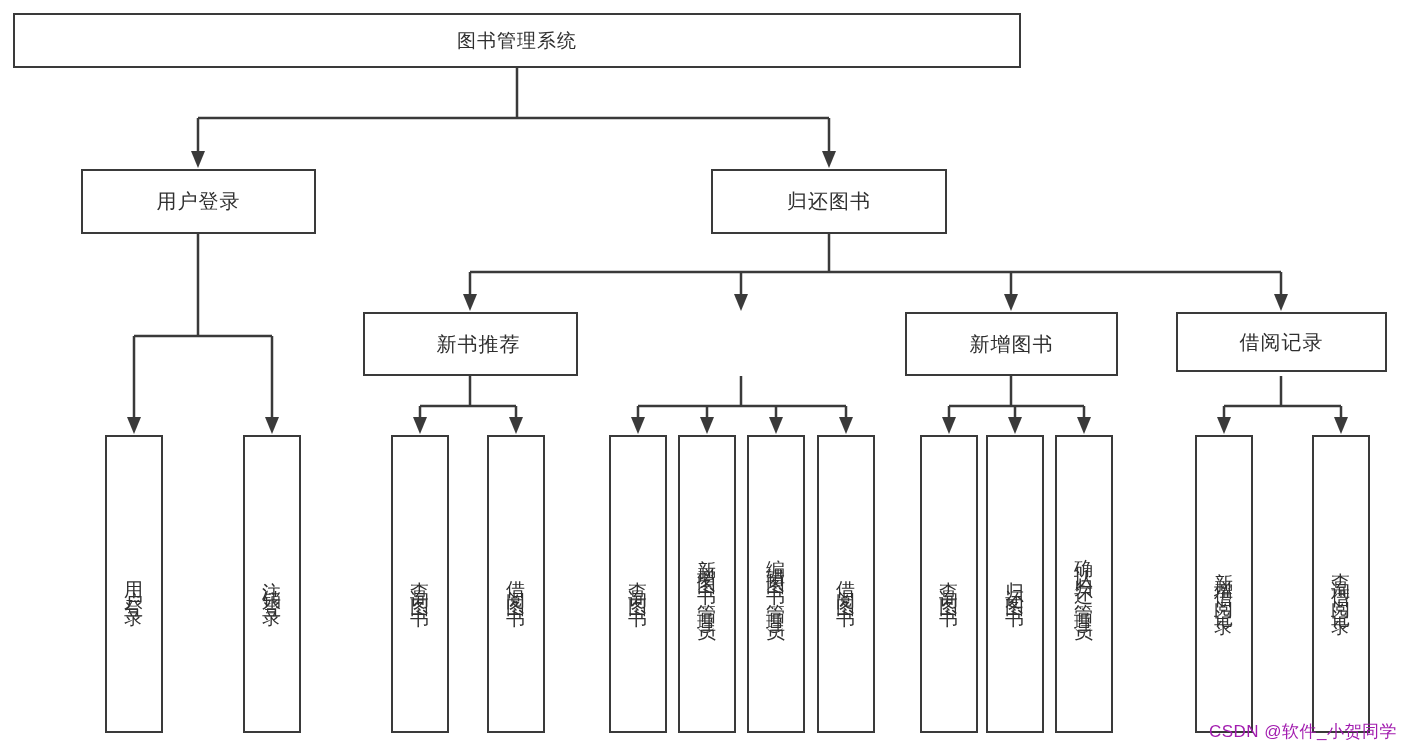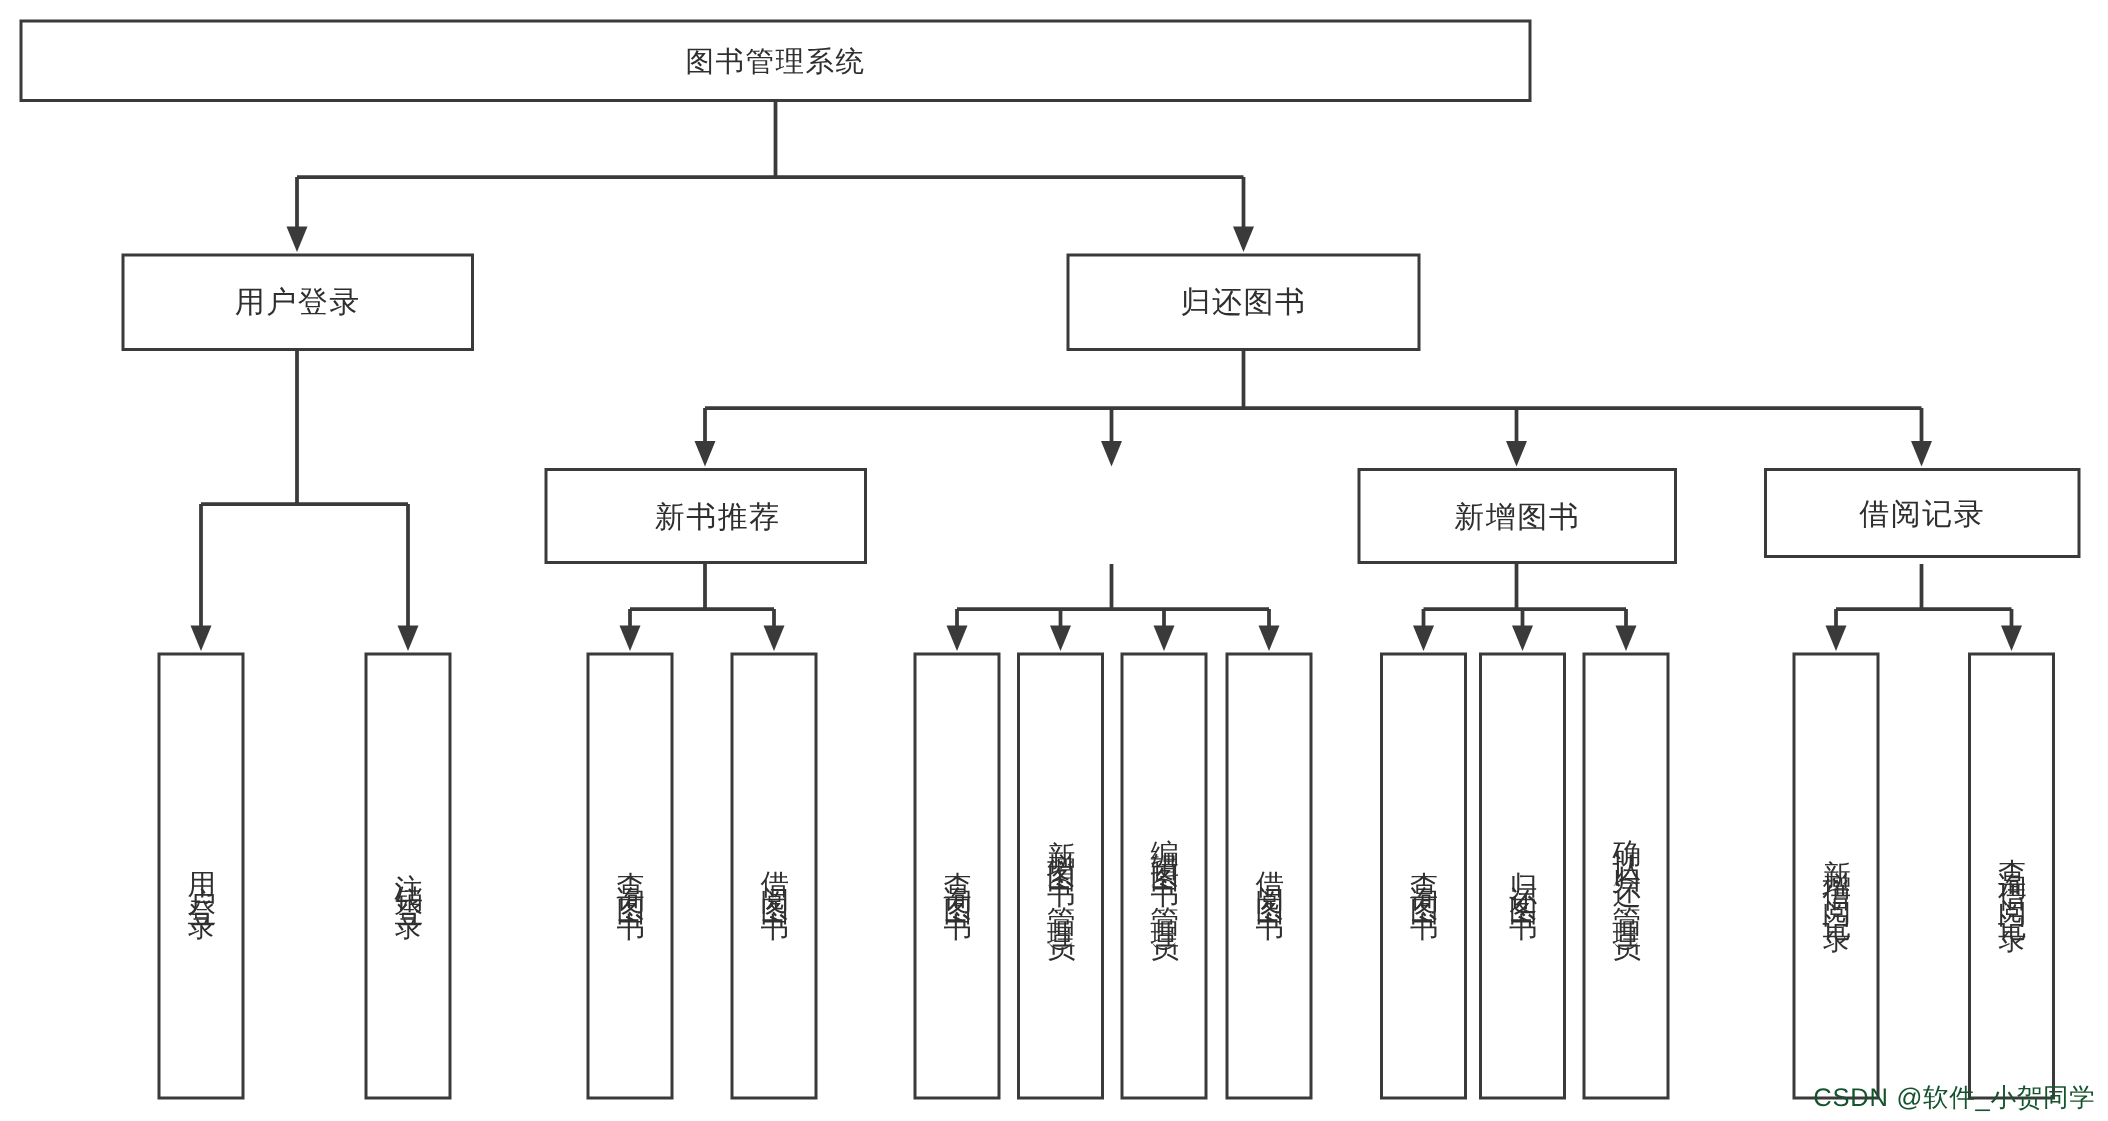--- a/index.html
+++ b/index.html
@@ -39,21 +39,21 @@
     width: 58px;
     height: 298px;
     top: 435px;
   }
   .leaf span { display: inline-block; }
   #watermark {
     position: absolute;
     right: 8px;
     bottom: 4px;
     font-size: 17px;
-    color: #14532d;
+    color: #a21caf;
     letter-spacing: 0.5px;
     white-space: nowrap;
   }
 </style>
 </head>
 <body>
 
 <div id="canvas">
 
   <svg id="wires" viewBox="0 0 1405 747" xmlns="http://www.w3.org/2000/svg" aria-hidden="true">

